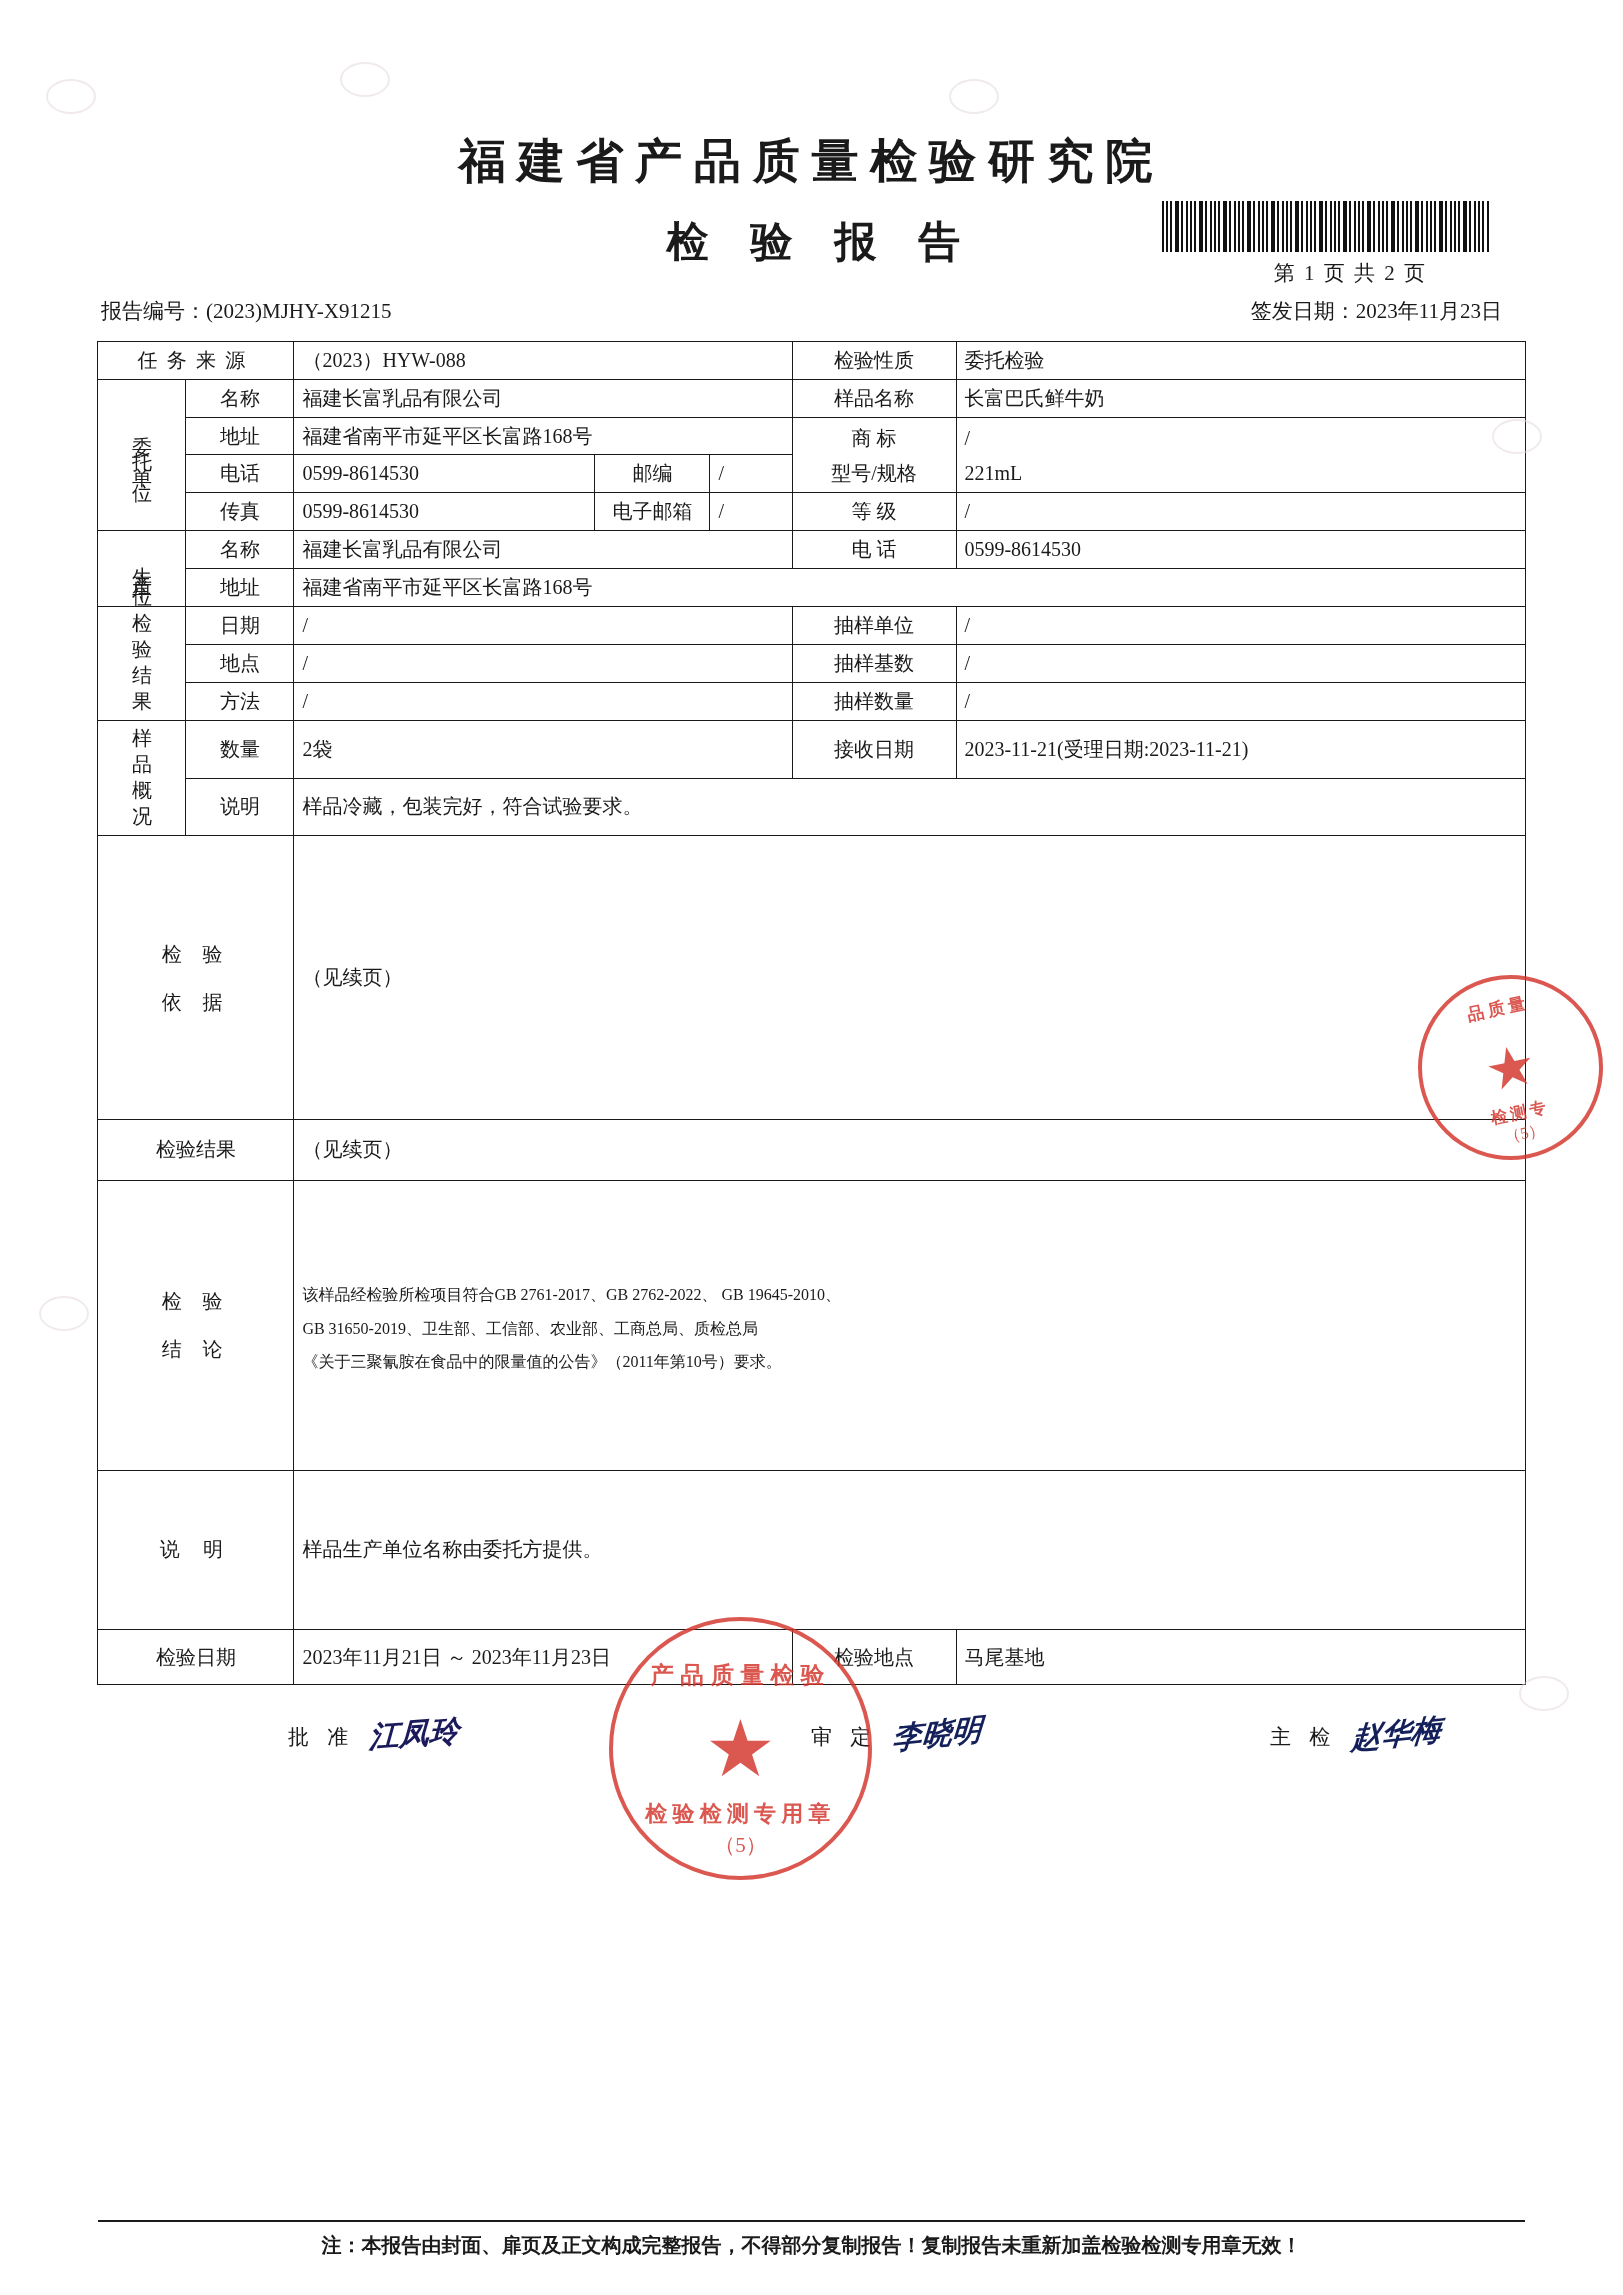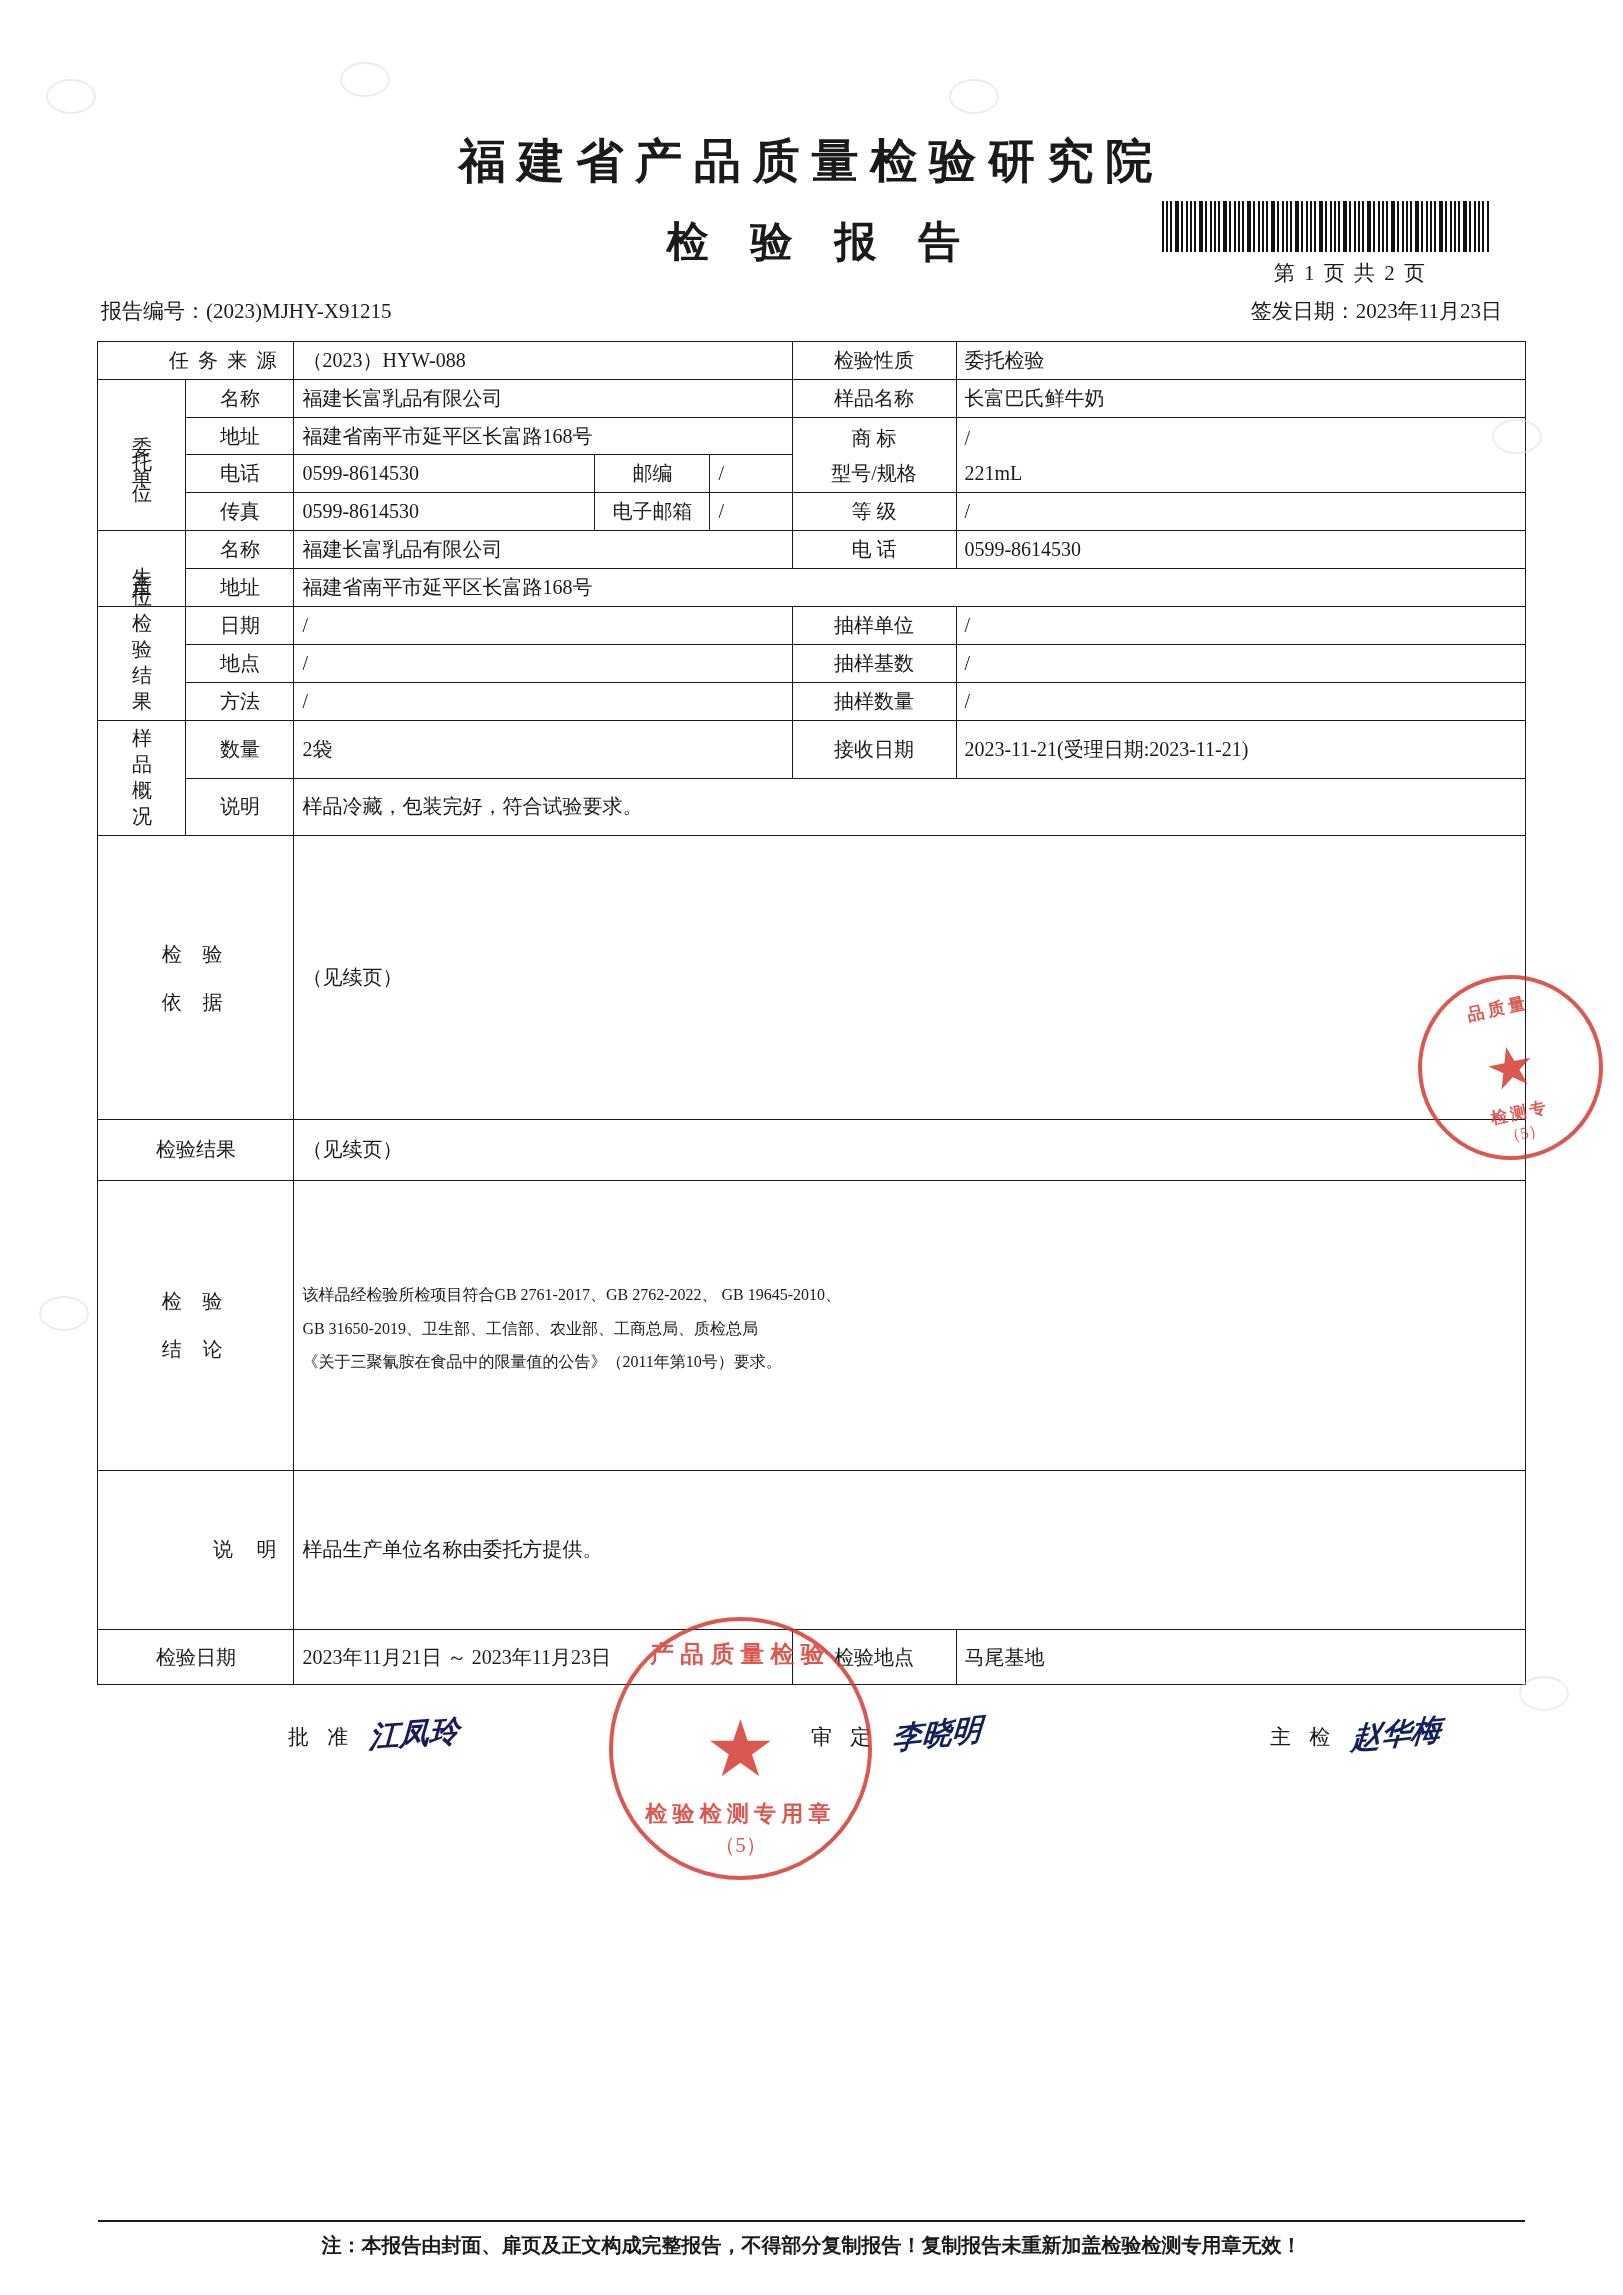--- a/index.html
+++ b/index.html
@@ -109,21 +109,21 @@
     font-size: 20px;
     padding: 3.9px 7.9px;
     vertical-align: middle;
     line-height: 1.45;
   }
   .lbl {
     text-align: center;
     white-space: nowrap;
   }
   .lbl-sp {
-    text-align: right;
+    text-align: center;
     letter-spacing: 9.2px;
     padding-left: 9.2px;
     white-space: nowrap;
   }
   .val {
     text-align: left;
     padding-left: 11.8px;
   }
   .vert {
     text-align: center;
@@ -214,21 +214,21 @@
   }
   .seal-center .star { font-size: 79px; }
   .seal .arc-top {
     position: absolute;
     left: 0; right: 0; top: 17px;
     text-align: center;
     font-size: 17px;
     letter-spacing: 3.9px;
     font-weight: bold;
   }
-  .seal-center .arc-top { font-size: 23.6px; top: 17px; letter-spacing: 6.5px; }
+  .seal-center .arc-top { font-size: 23.6px; top: 38px; letter-spacing: 6.5px; }
   .seal .arc-bottom {
     position: absolute;
     left: 0; right: 0; bottom: 31px;
     text-align: center;
     font-size: 16.4px;
     letter-spacing: 3.3px;
     font-weight: bold;
   }
   .seal-center .arc-bottom { font-size: 22px; bottom: 47px; letter-spacing: 5.2px; }
   .seal .num {

